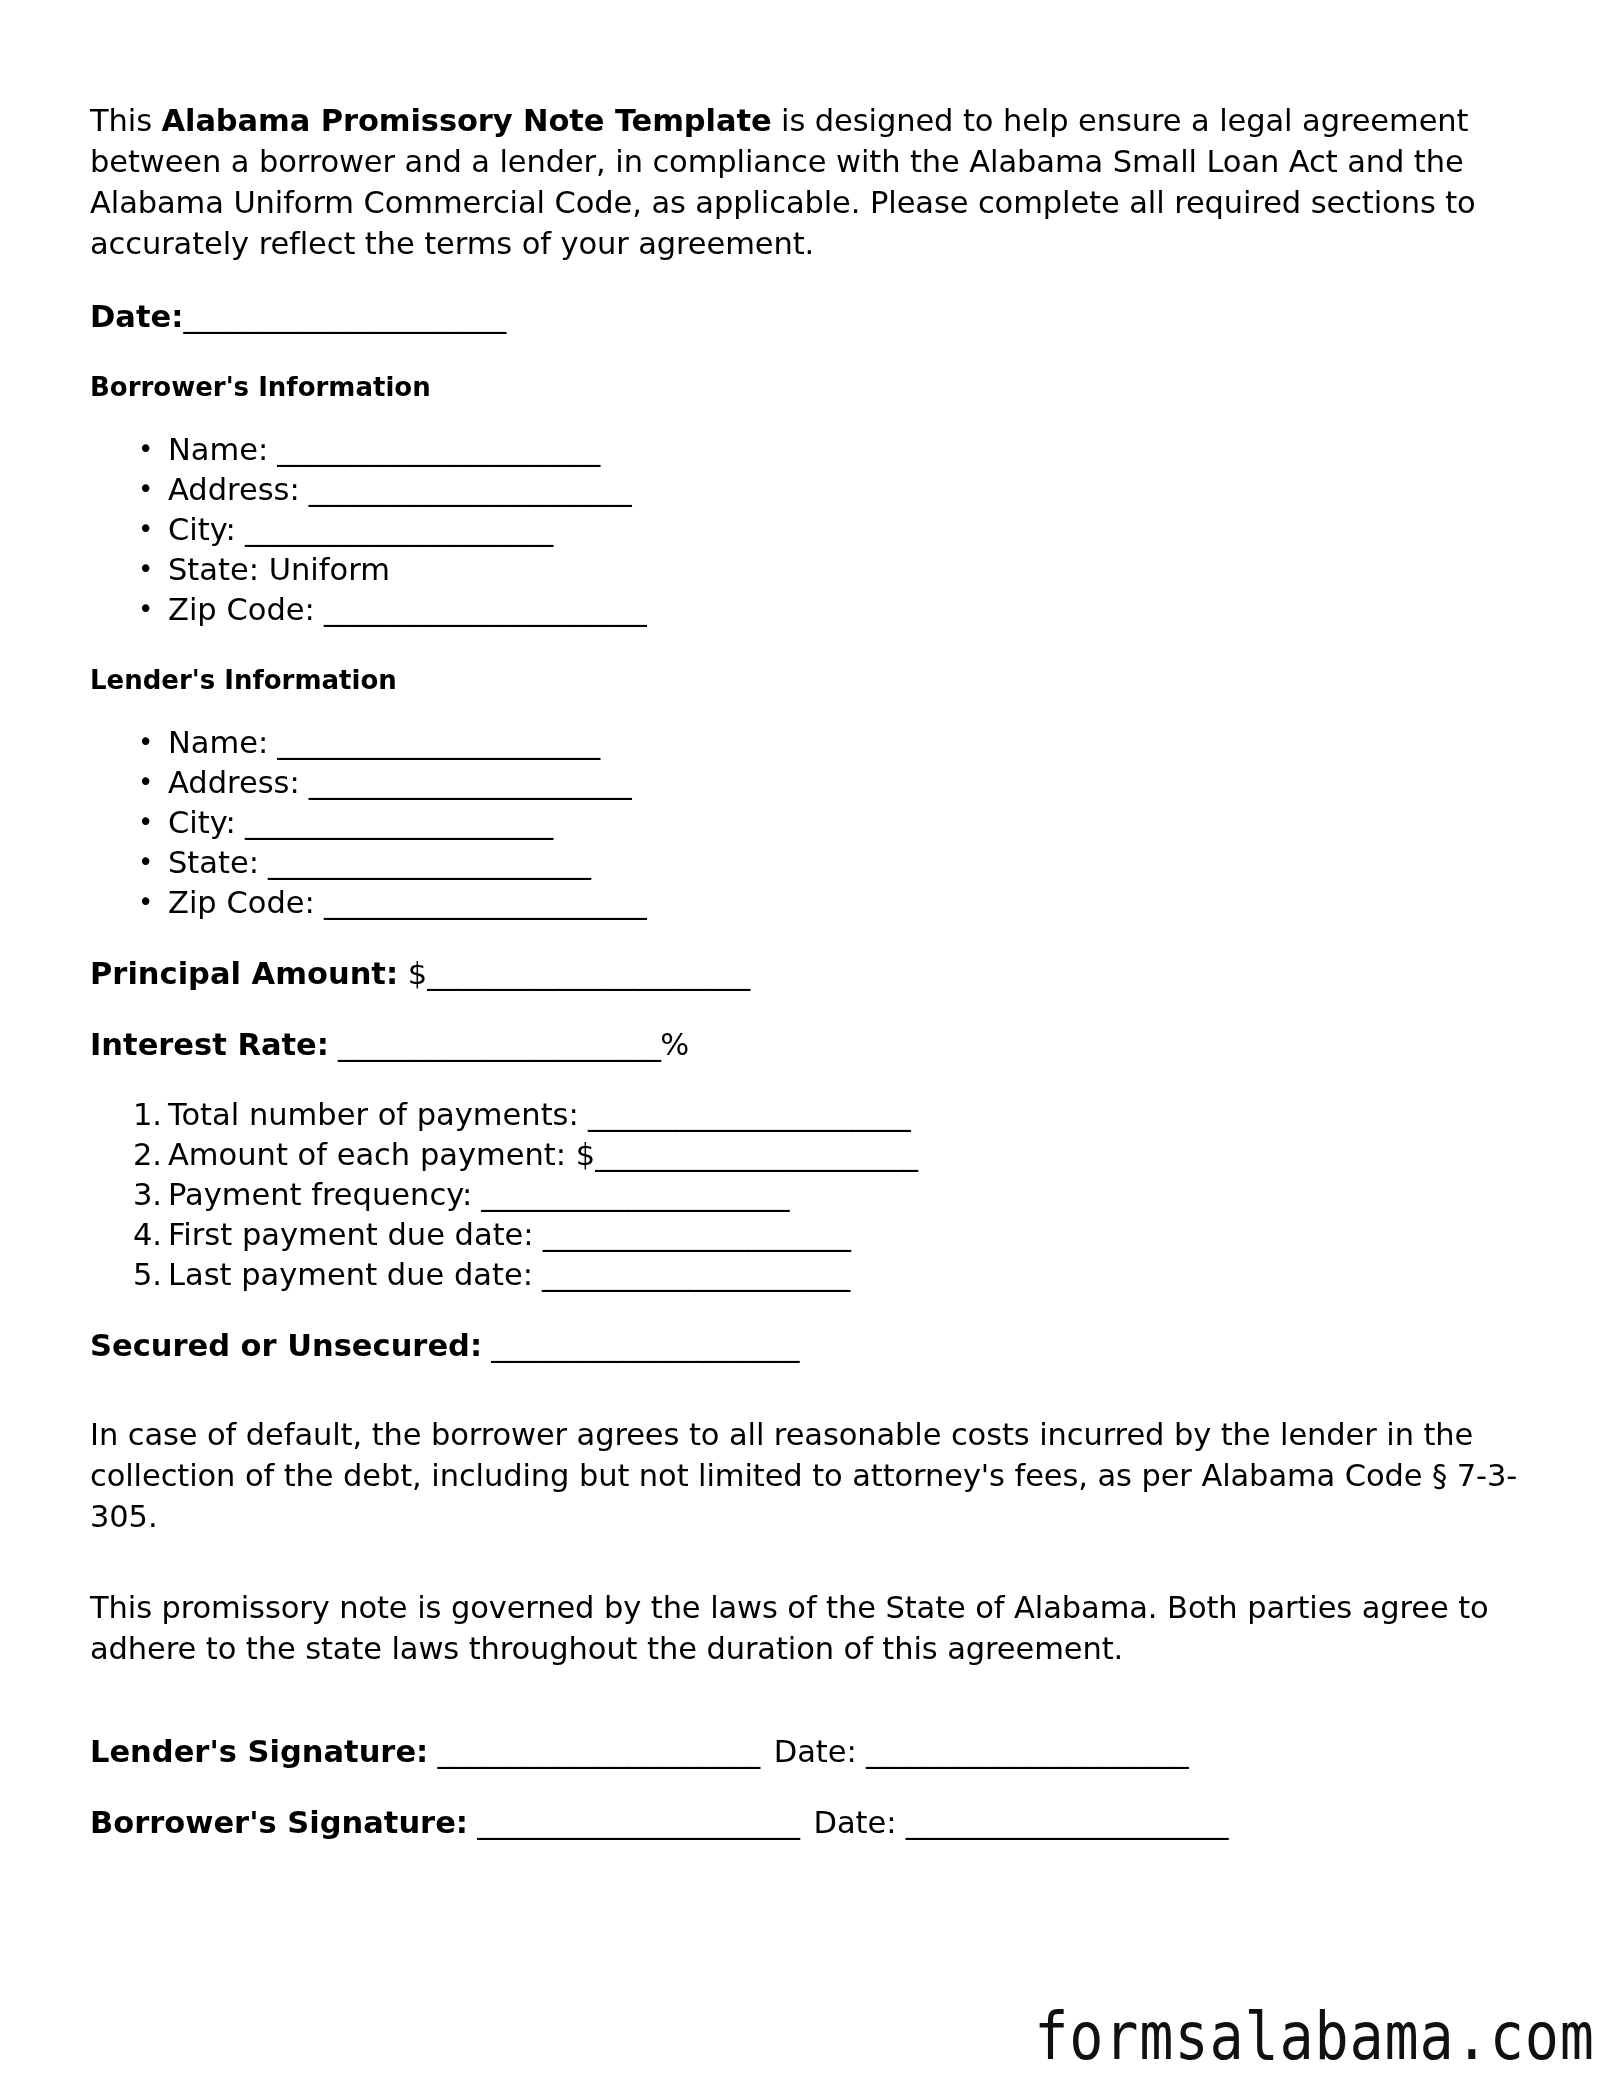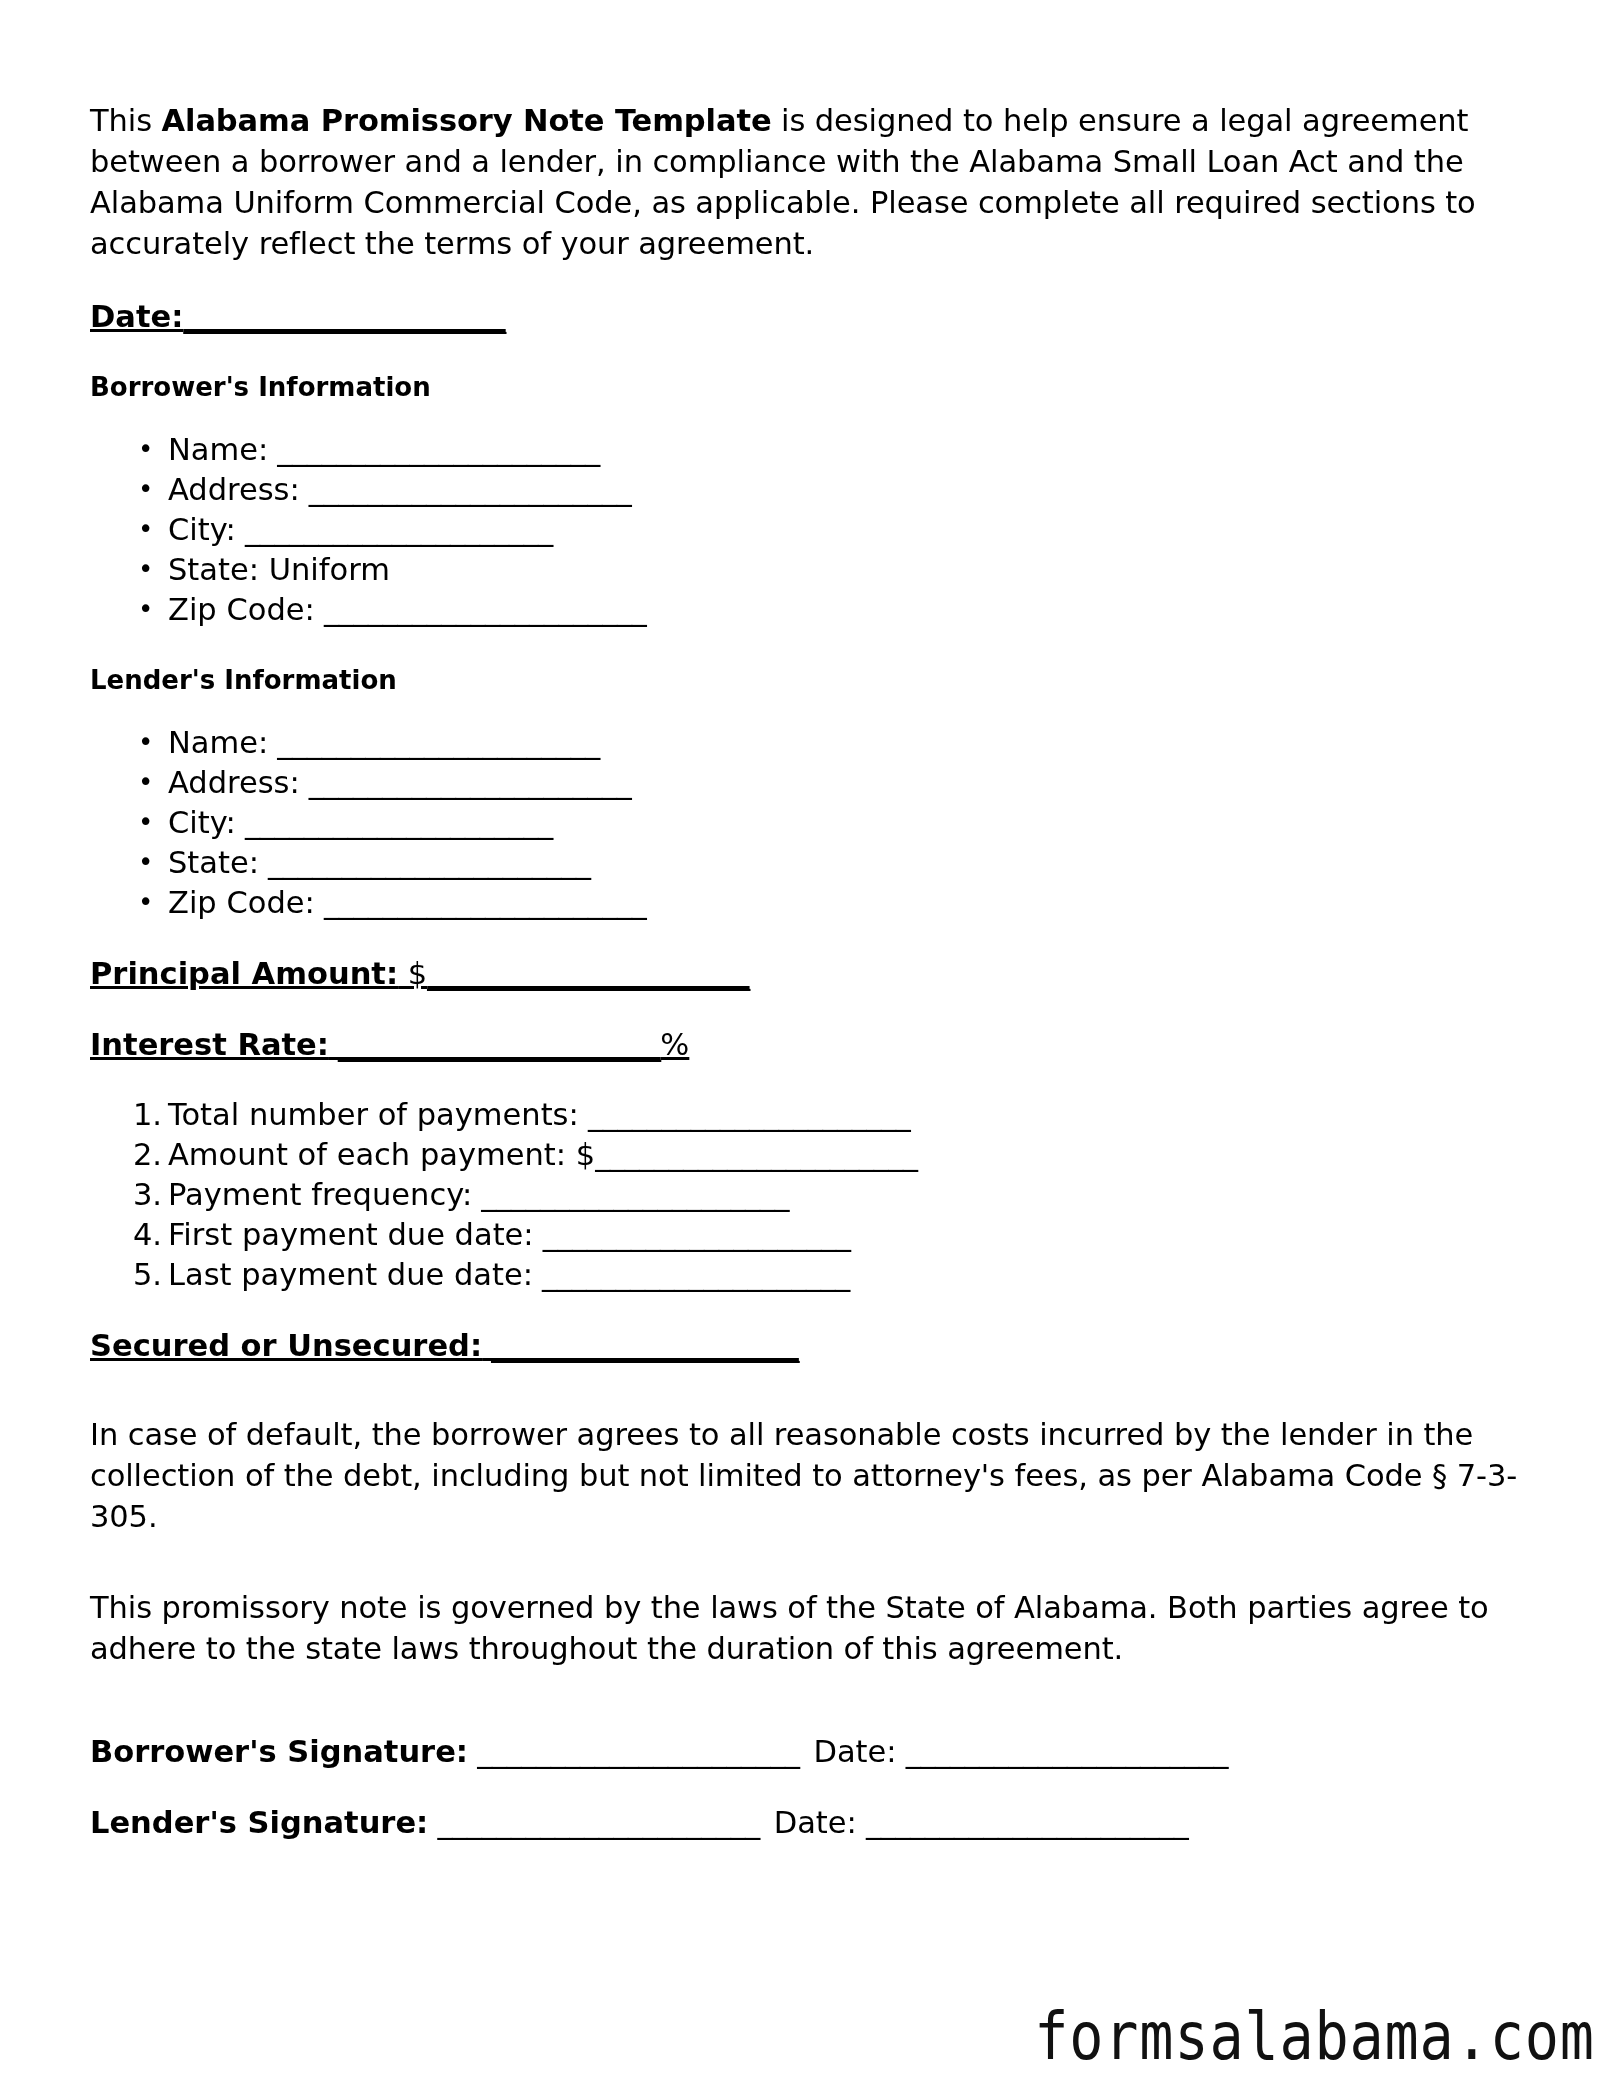--- a/index.html
+++ b/index.html
@@ -35,21 +35,20 @@
   }
   .para b { font-weight: bold; }
 
   
   .field-line {
     font-size: 30.5px;
     line-height: 41px;
     margin: 0 0 30px 0;
     font-weight: bold;
     white-space: nowrap;
-    text-decoration: underline;
   }
   .field-line .normal { font-weight: normal; }
 
   
   .section-head {
     font-size: 26px;
     line-height: 41px;
     font-weight: bold;
     margin: 0 0 22px 0;
   }
@@ -179,19 +178,19 @@
   <div class="spacer-sm"></div>
 
   <p class="para">In case of default, the borrower agrees to all reasonable costs incurred by the lender in the collection of the debt, including but not limited to attorney's fees, as per Alabama Code § 7-3-305.</p>
 
   <div class="spacer-sm"></div>
 
   <p class="para">This promissory note is governed by the laws of the State of Alabama. Both parties agree to adhere to the state laws throughout the duration of this agreement.</p>
 
   <div class="spacer-md"></div>
 
+  <p class="sig-row"><span>Lender's Signature:</span><span class="blank"> ______________________</span><span class="date-label">Date:</span><span class="blank"> ______________________</span></p>
+
   <p class="sig-row"><span>Borrower's Signature:</span><span class="blank"> ______________________</span><span class="date-label">Date:</span><span class="blank"> ______________________</span></p>
-
-  <p class="sig-row"><span>Lender's Signature:</span><span class="blank"> ______________________</span><span class="date-label">Date:</span><span class="blank"> ______________________</span></p>
 
   <div class="watermark">formsalabama.com</div>
 
 </div>
 
 </body></html>

